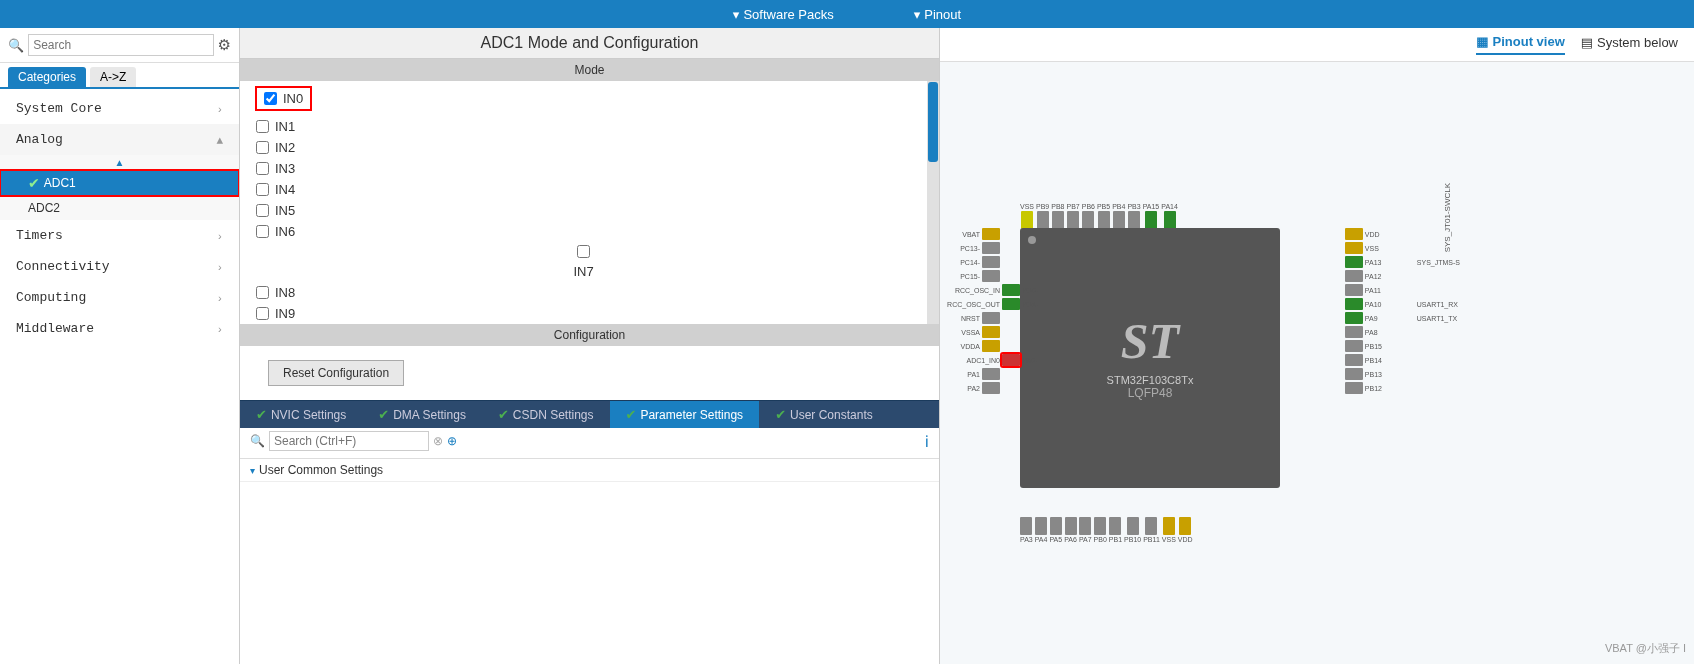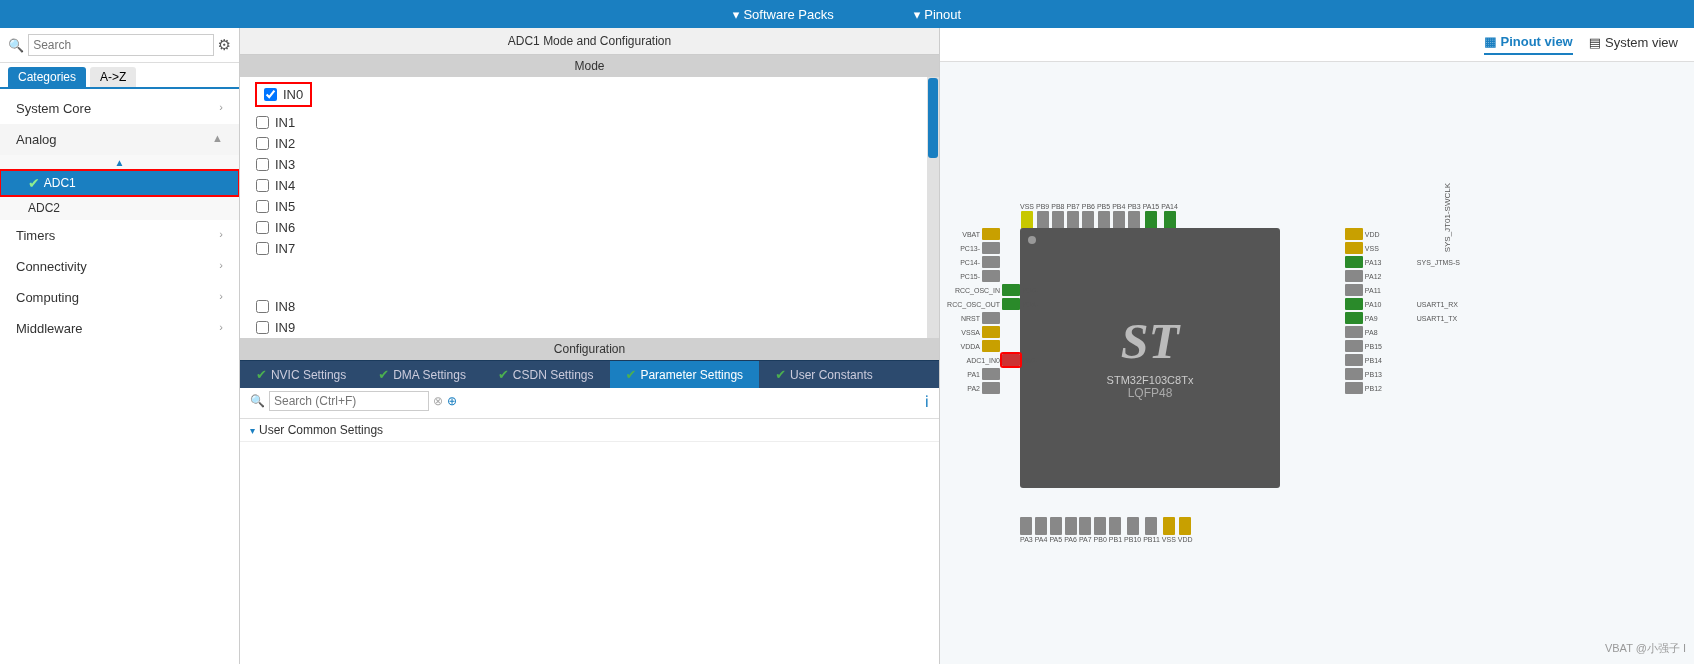--- a/index.html
+++ b/index.html
@@ -72,26 +72,27 @@
     }
 
     .sidebar-nav {
       flex: 1;
       overflow-y: auto;
       padding: 4px 0;
     }
 
     .nav-item {
       display: flex;
-      align-items: flex-start;
+      align-items: flex-end;
       justify-content: space-between;
       padding: 8px 16px;
       cursor: pointer;
       color: #333;
       font-size: 13px;
+      font-family: Liberation Mono, monospace;
     }
     .nav-item .chevron-right { color: #999; font-size: 11px; }
     .nav-item .chevron-down { color: #999; font-size: 11px; }
 
     .nav-item.expanded { background: #f5f5f5; }
 
     .nav-sub {
       background: #f8f8f8;
     }
     .nav-sub-item {
@@ -131,21 +132,21 @@
       flex-direction: column;
       border-right: 1px solid #ccc;
       max-width: 700px;
     }
 
     .config-title {
       background: #f0f0f0;
       border-bottom: 1px solid #ccc;
       text-align: center;
       padding: 6px;
-      font-size: 12px;
+      font-size: 16px;
       color: #333;
     }
 
     .mode-section {
       flex-shrink: 0;
     }
 
     .section-header {
       background: #d0d0d0;
       text-align: center;
@@ -415,42 +416,45 @@
             <span>IN4</span>
           </div>
           <div class="mode-item" style="padding:3px 16px;">
             <input type="checkbox" style="">
             <span>IN5</span>
           </div>
           <div class="mode-item" style="padding:3px 16px;">
             <input type="checkbox" style="">
             <span>IN6</span>
           </div>
+          <div class="mode-item" style="padding:3px 16px;flex-direction:column;">
+            <input type="checkbox" style="">
+            <span>IN7</span>
+          </div>
           <div class="mode-item" style="padding:3px 16px;">
-            <input type="checkbox" style="">
-            <span>IN7</span>
-          </div>
-          <div class="mode-item" style="padding:3px 16px;margin-top:37px;">
             <input type="checkbox" style="">
             <span>IN8</span>
           </div>
           <div class="mode-item" style="padding:3px 16px;">
             <input type="checkbox" style="">
             <span>IN9</span>
           </div>
         </div>
 
         <div class="side-scrollbar" style="position:relative;">
           <div class="scroll-thumb-v"></div>
         </div>
       </div>
     </div>
 
     <div class="config-bottom">
       <div class="section-header">Configuration</div>
+      <div style="padding:6px 12px;">
+        <button class="reset-btn">Reset Configuration</button>
+      </div>
 
       <div class="config-tabs">
         <div class="config-tab">
           <span class="check-green">✔</span>
           <span>NVIC Settings</span>
         </div>
         <div class="config-tab">
           <span class="check-green">✔</span>
           <span>DMA Settings</span>
         </div>
@@ -484,21 +488,21 @@
 
   <div class="pinout-panel">
 
     <div class="pinout-view-tabs">
       <div class="pinout-view-tab active">
         <span>▦</span>
         <span>Pinout view</span>
       </div>
       <div class="pinout-view-tab">
         <span>▤</span>
-        <span>System view</span>
+        <span>System below</span>
       </div>
     </div>
 
     <div class="chip-area">
       <div style="position:relative; width:520px; height:380px;">
 
         <div style="position:absolute;top:10px;right:8px;writing-mode:vertical-rl;font-size:8px;color:#555;transform:rotate(180deg);">SYS_JT01-SWCLK</div>
 
         <div style="position:absolute;top:30px;left:80px;display:flex;gap:2px;">
           <div style="display:flex;flex-direction:column;align-items:center;gap:1px;">

